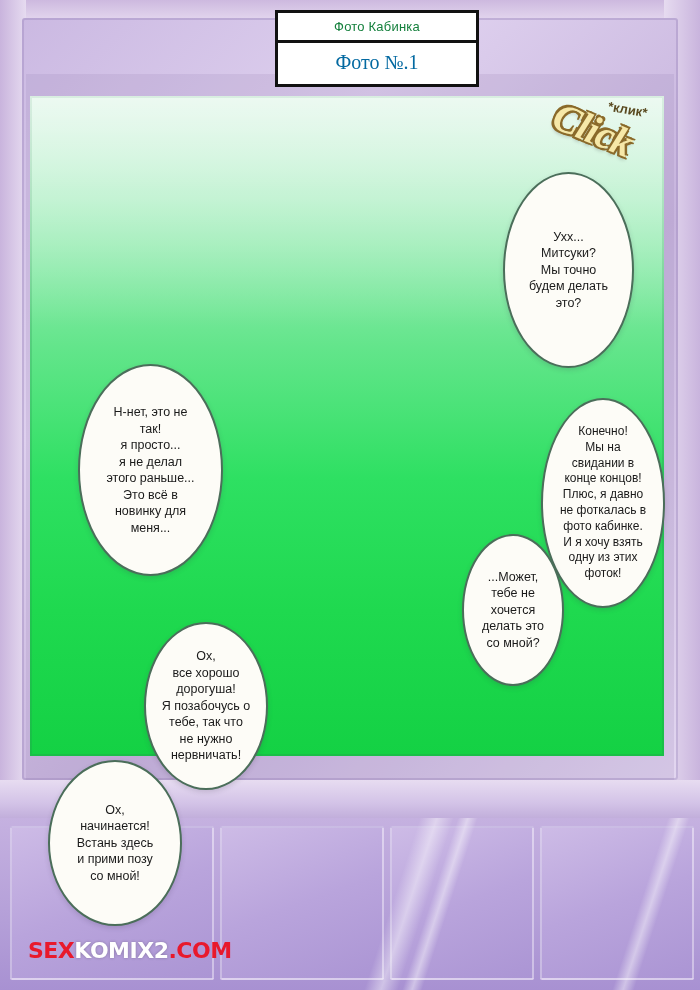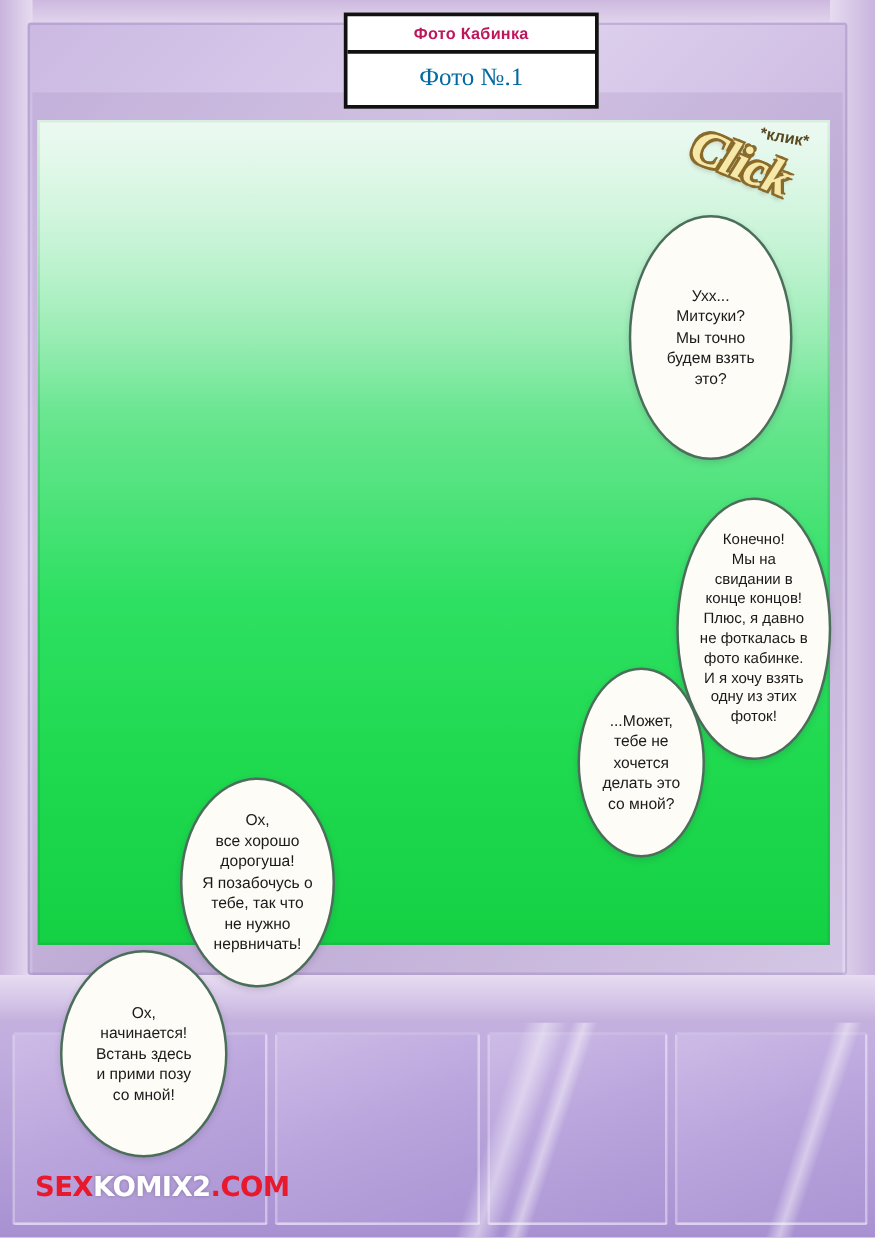--- a/index.html
+++ b/index.html
@@ -133,25 +133,24 @@
     left: 275px;
     top: 10px;
     width: 198px;
     border: 3px solid #111;
     background: #ffffff;
     text-align: center;
     z-index: 30;
   }
   .title-top {
     font-size: 13px;
-    color: #be185d;
+    color: #15803d;
     padding: 6px 4px 6px 4px;
     border-bottom: 3px solid #111;
     letter-spacing: 0.2px;
-    font-weight: bold;
   }
   .title-main {
     font-size: 20px;
     color: #0369a1;
     padding: 8px 4px 10px 4px;
     font-family: "Liberation Serif", serif;
   }
 
   
   .sfx {
@@ -260,22 +259,30 @@
   </div>
 
   <div class="sfx">
     <div class="sfx-click">Click</div>
     <div class="sfx-klik">*клик*</div>
   </div>
 
   <div class="bubble b-ux">Ухх...
 Митсуки?
 Мы точно
-будем взять
+будем делать
 это?</div>
+  <div class="bubble b-nnet">Н-нет, это не
+так!
+я просто...
+я не делал
+этого раньше...
+Это всё в
+новинку для
+меня...</div>
   <div class="bubble b-konechno">Конечно!
 Мы на
 свидании в
 конце концов!
 Плюс, я давно
 не фоткалась в
 фото кабинке.
 И я хочу взять
 одну из этих
 фоток!</div>

